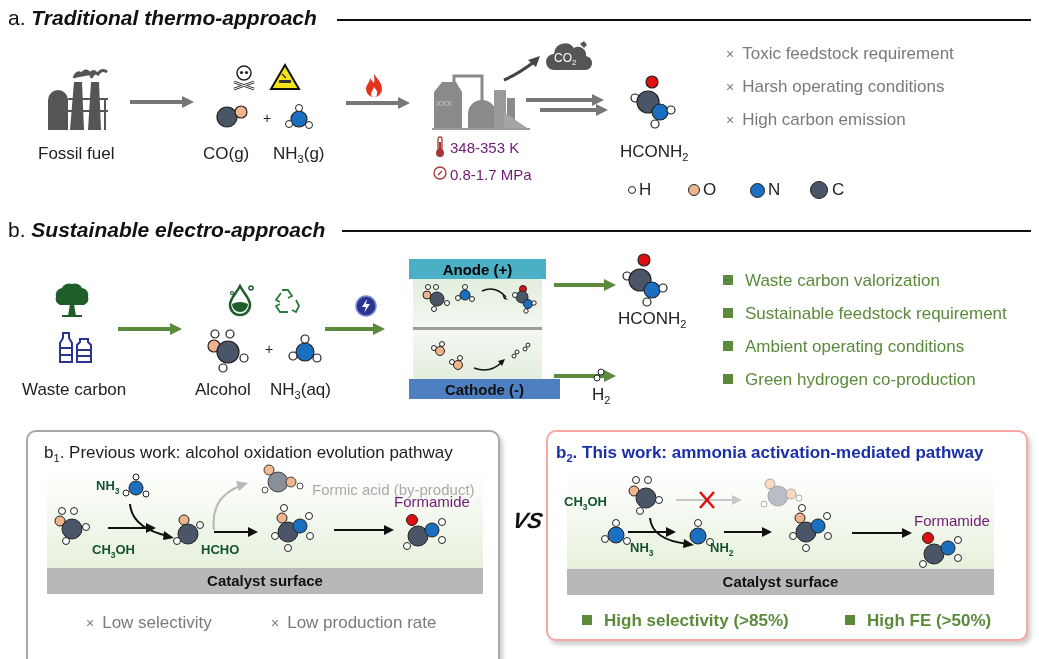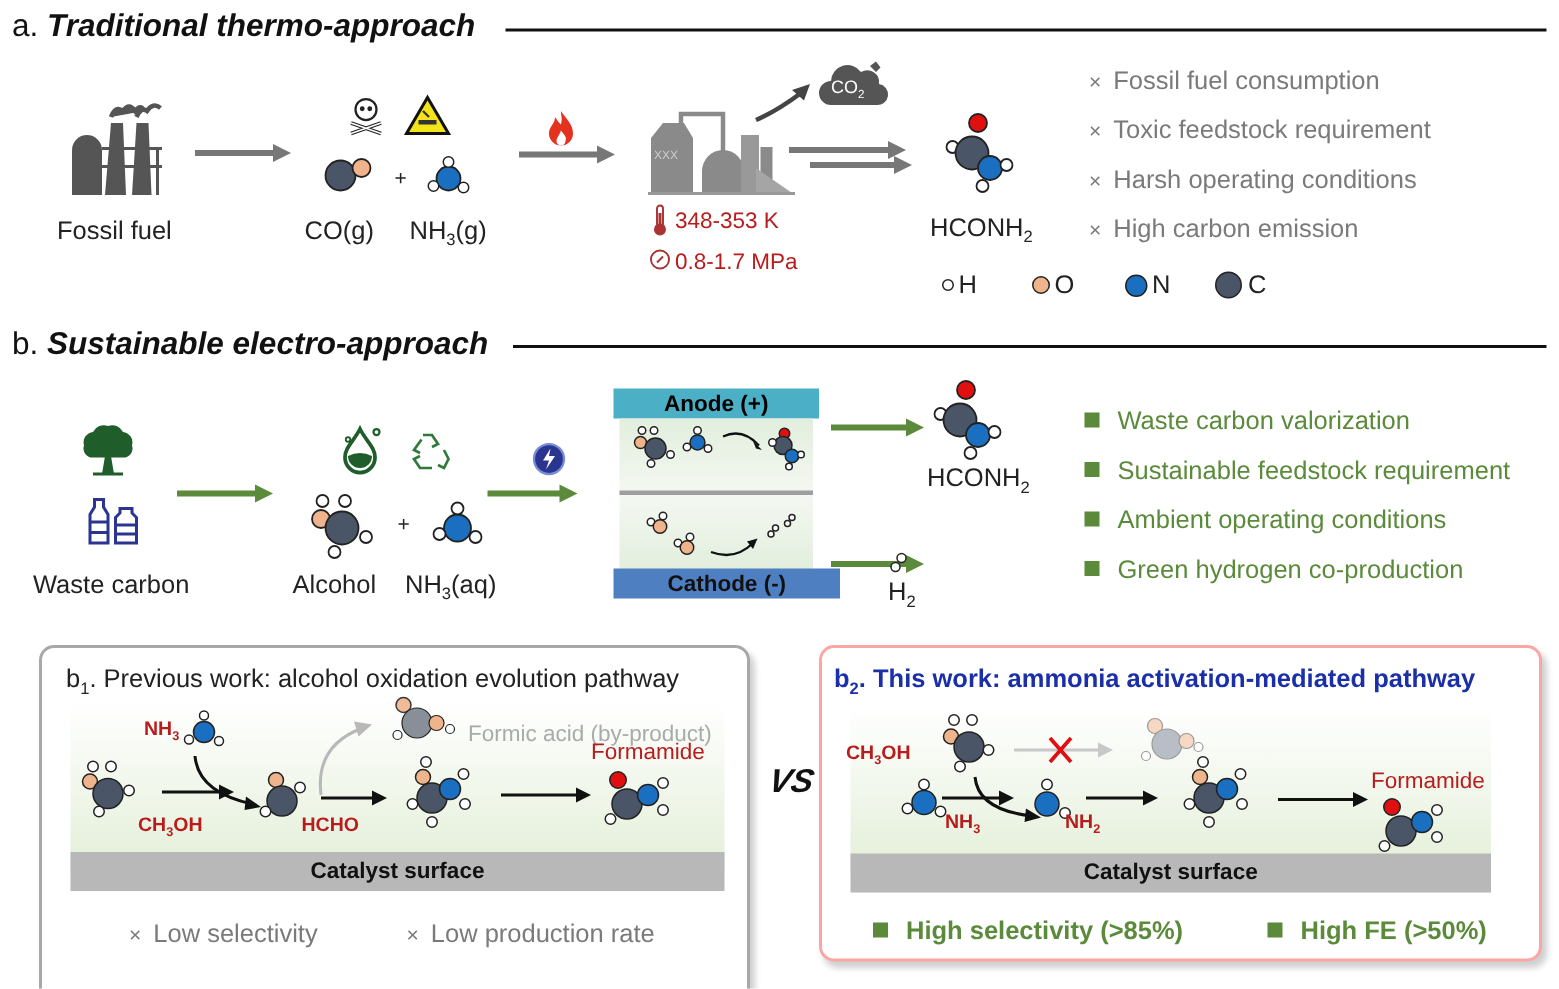--- a/index.html
+++ b/index.html
@@ -2,33 +2,33 @@
 <html><head>
 <meta charset="utf-8">
 <style>
   * { box-sizing: border-box; margin: 0; padding: 0; }
   body { width: 1039px; height: 659px; background: #ffffff; font-family: "Liberation Sans", sans-serif; position: relative; overflow: hidden; color: #1a1a1a; }
   .abs { position: absolute; }
   .sec-title { font-size: 21px; color: #111; white-space: nowrap; }
   .sec-title i { font-weight: bold; }
   .rule { height: 2px; background: #111; }
   .lbl { font-size: 17px; color: #222; white-space: nowrap; }
-  .lbl-sm { font-size: 15px; color: #b91c1c; white-space: nowrap; }
+  .lbl-sm { font-size: 15px; color: #701a75; white-space: nowrap; }
   .con { font-size: 17px; color: #7a7a7a; white-space: nowrap; }
   .con .x { font-size: 14px; margin-right: 8px; }
   .pro { font-size: 17px; color: #5a8a3a; white-space: nowrap; }
   .pro .sq { display: inline-block; width: 10px; height: 10px; background: #5a8a3a; margin-right: 12px; vertical-align: 1px; }
   .box1 { border: 2px solid #a8a8a8; border-radius: 10px; box-shadow: 3px 4px 4px #cfcfcf; background: #fff; }
   .box2 { border: 2px solid #fca5a5; border-radius: 10px; box-shadow: 3px 4px 4px #cfcfcf; background: #fff; }
   .surf-bg { background: linear-gradient(to bottom, #ffffff 0%, #e3efd8 100%); }
   .catalyst { background: #b8b8b8; color: #111; font-weight: bold; font-size: 15px; text-align: center; line-height: 26px; }
   .anode { background: #4bb0c6; color: #000000; font-weight: bold; font-size: 15px; text-align: center; line-height: 22px; }
   .cathode { background: #4e7fc0; color: #111; font-weight: bold; font-size: 15px; text-align: center; line-height: 22px; }
   .cell-bg { background: linear-gradient(to bottom, #e2eedd 0%, #f4f8f2 50%, #e2eedd 100%); }
-  .bold-sm { font-weight: bold; font-size: 13px; color: #b91c1c; white-space: nowrap; }
+  .bold-sm { font-weight: bold; font-size: 13px; color: #14532d; white-space: nowrap; }
   sub { font-size: 0.65em; }
   svg { position: absolute; overflow: visible; }
 </style>
 </head>
 <body>
 
 <div class="abs sec-title" style="left:8px;top:6px;">
   <span>a.</span>
   <i>Traditional thermo-approach</i>
 </div>
@@ -137,21 +137,20 @@
   <circle cx="24" cy="8" r="6" fill="#e01010" stroke="#222" stroke-width="1.2"></circle>
   <circle cx="7" cy="24" r="4" fill="#fff" stroke="#222" stroke-width="1.2"></circle>
   <circle cx="20" cy="28" r="11" fill="#4a5568" stroke="#222" stroke-width="1.2"></circle>
   <circle cx="32" cy="38" r="8" fill="#1a6fc0" stroke="#222" stroke-width="1.2"></circle>
   <circle cx="43" cy="36" r="4" fill="#fff" stroke="#222" stroke-width="1.2"></circle>
   <circle cx="27" cy="50" r="4" fill="#fff" stroke="#222" stroke-width="1.2"></circle>
 </svg>
 <div class="abs lbl" style="left:620px;top:142px;"><span>HCONH</span><sub>2</sub></div>
 
 <div class="abs" style="left:726px;top:44px;">
-  <div class="con" style="height:33px;"><span class="x">×</span><span>Fossil fuel consumption</span></div>
   <div class="con" style="height:33px;"><span class="x">×</span><span>Toxic feedstock requirement</span></div>
   <div class="con" style="height:33px;"><span class="x">×</span><span>Harsh operating conditions</span></div>
   <div class="con" style="height:33px;"><span class="x">×</span><span>High carbon emission</span></div>
 </div>
 
 <div class="abs" style="left:628px;top:180px;display:flex;gap:0;">
   <div style="display:flex;align-items:center;width:60px;">
     <span style="display:inline-block;width:8px;height:8px;border-radius:50%;border:1.2px solid #222;background:#fff;margin-right:3px;"></span>
     <span class="lbl">H</span>
   </div>

